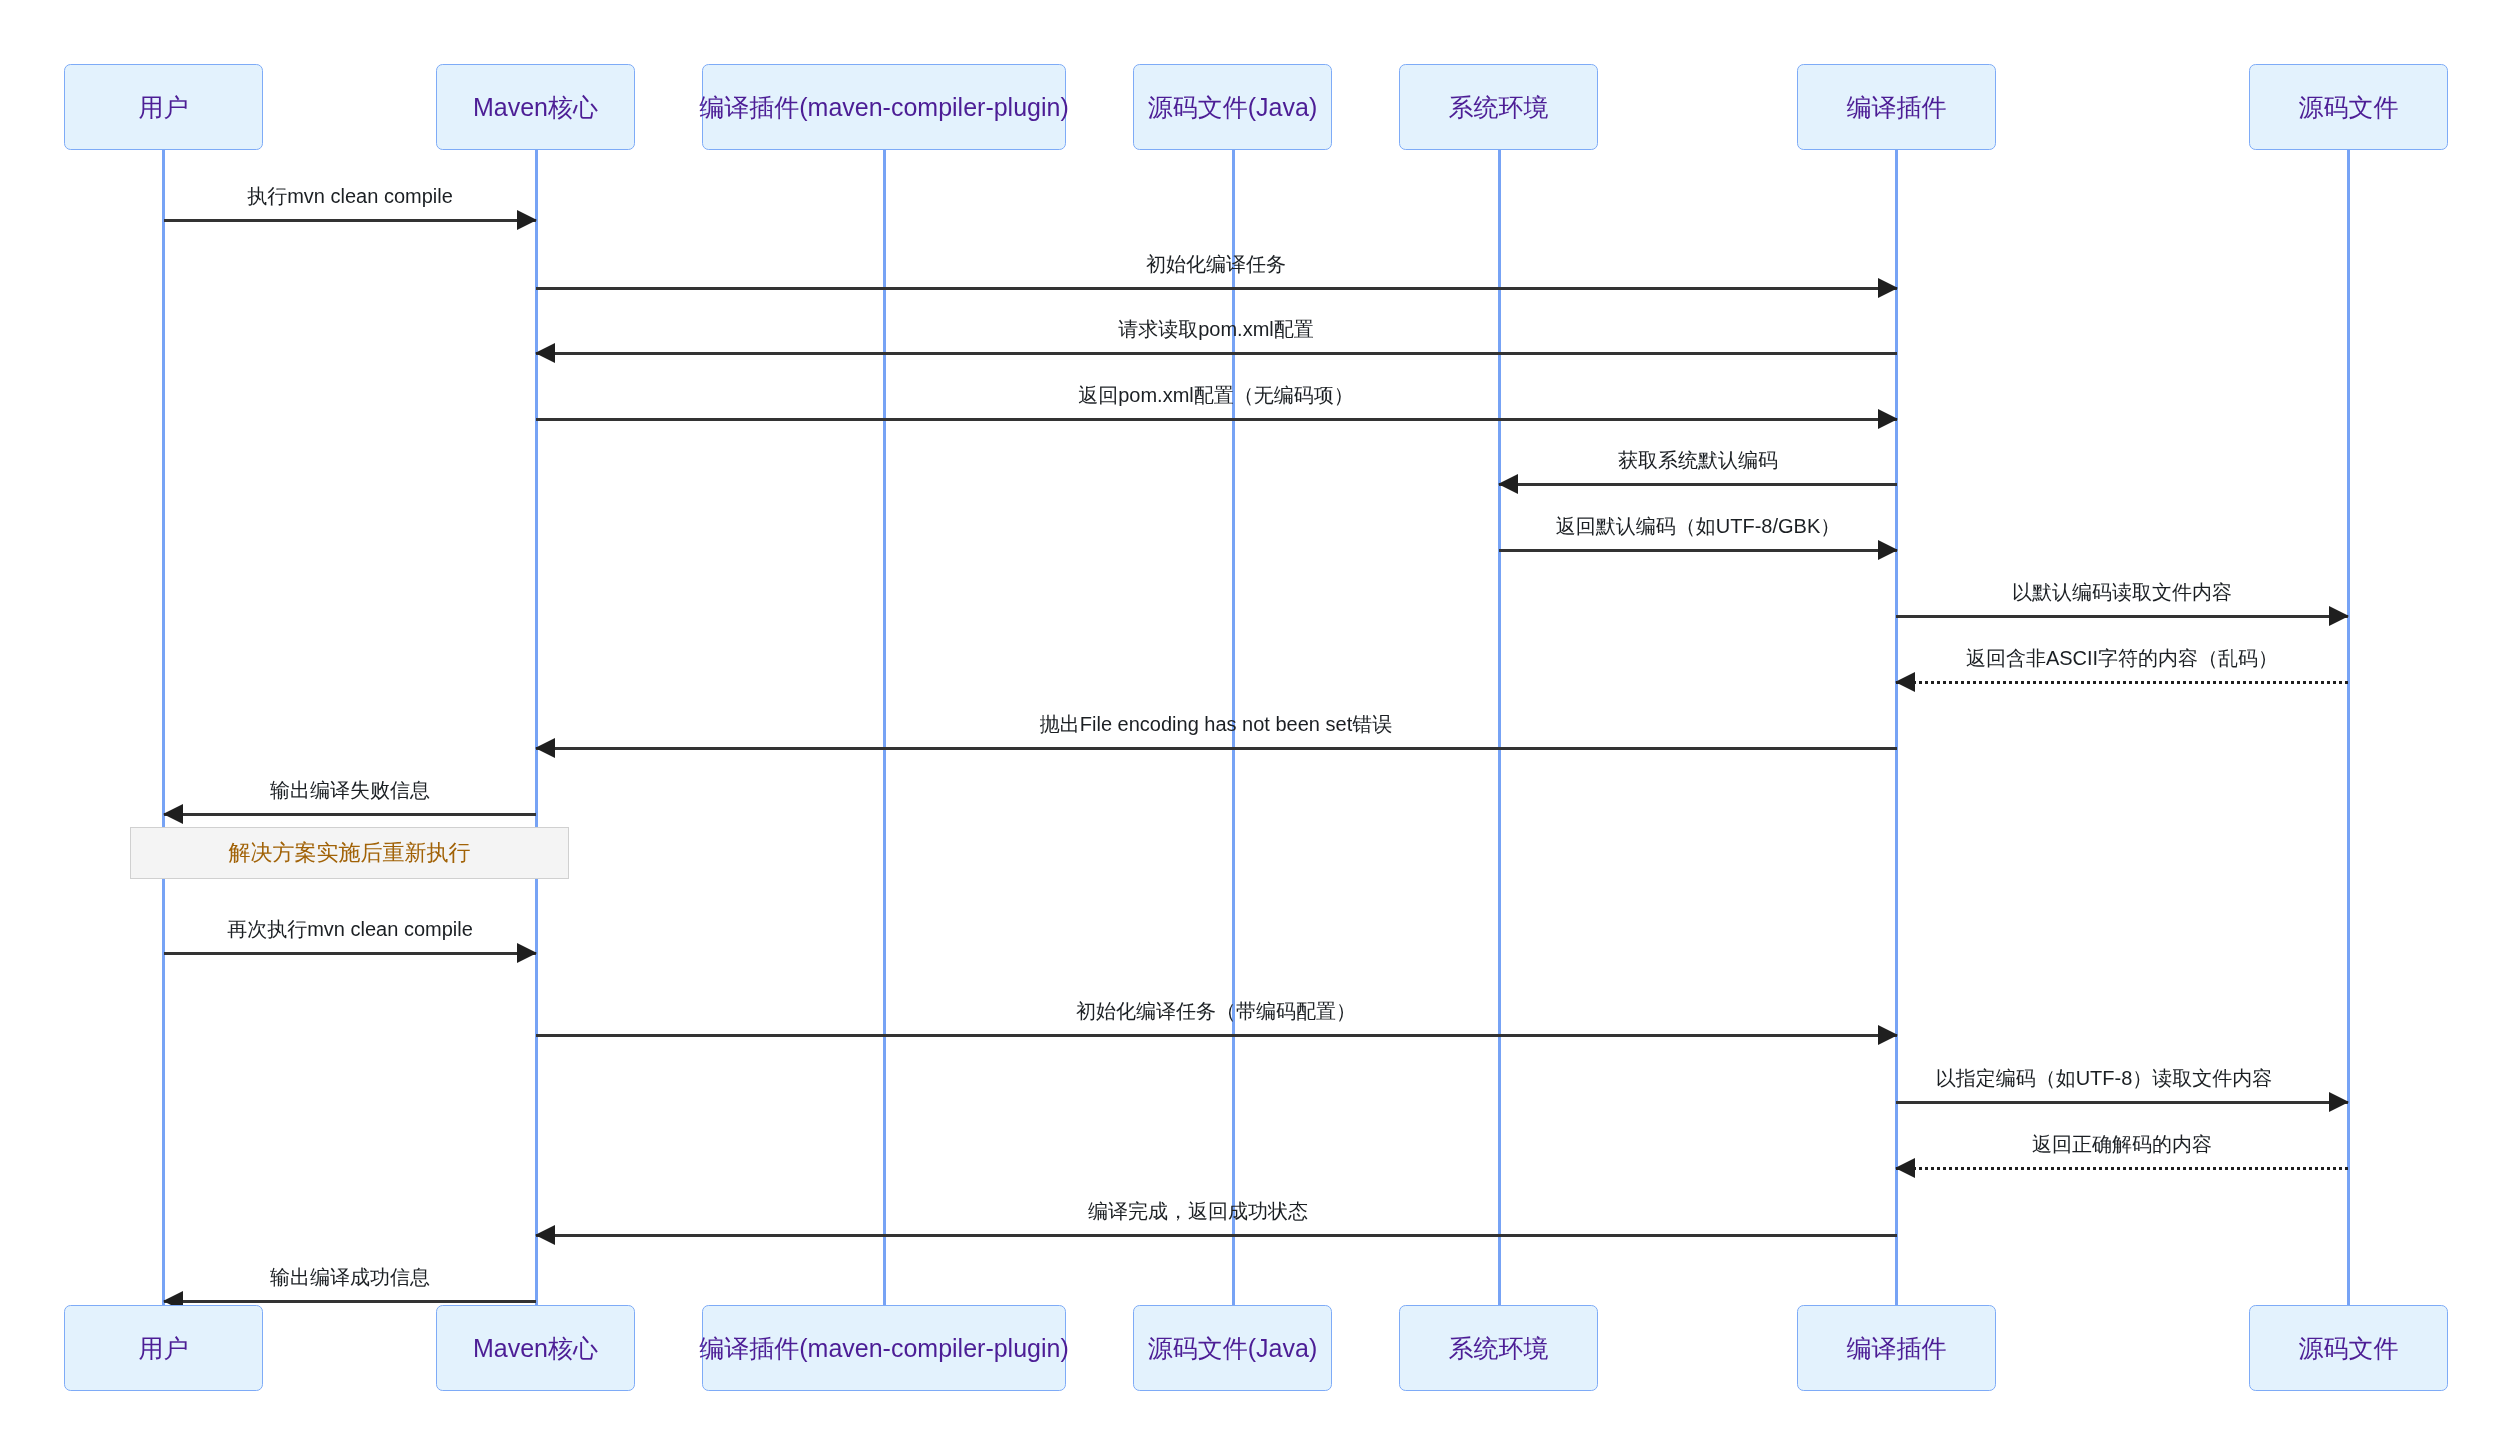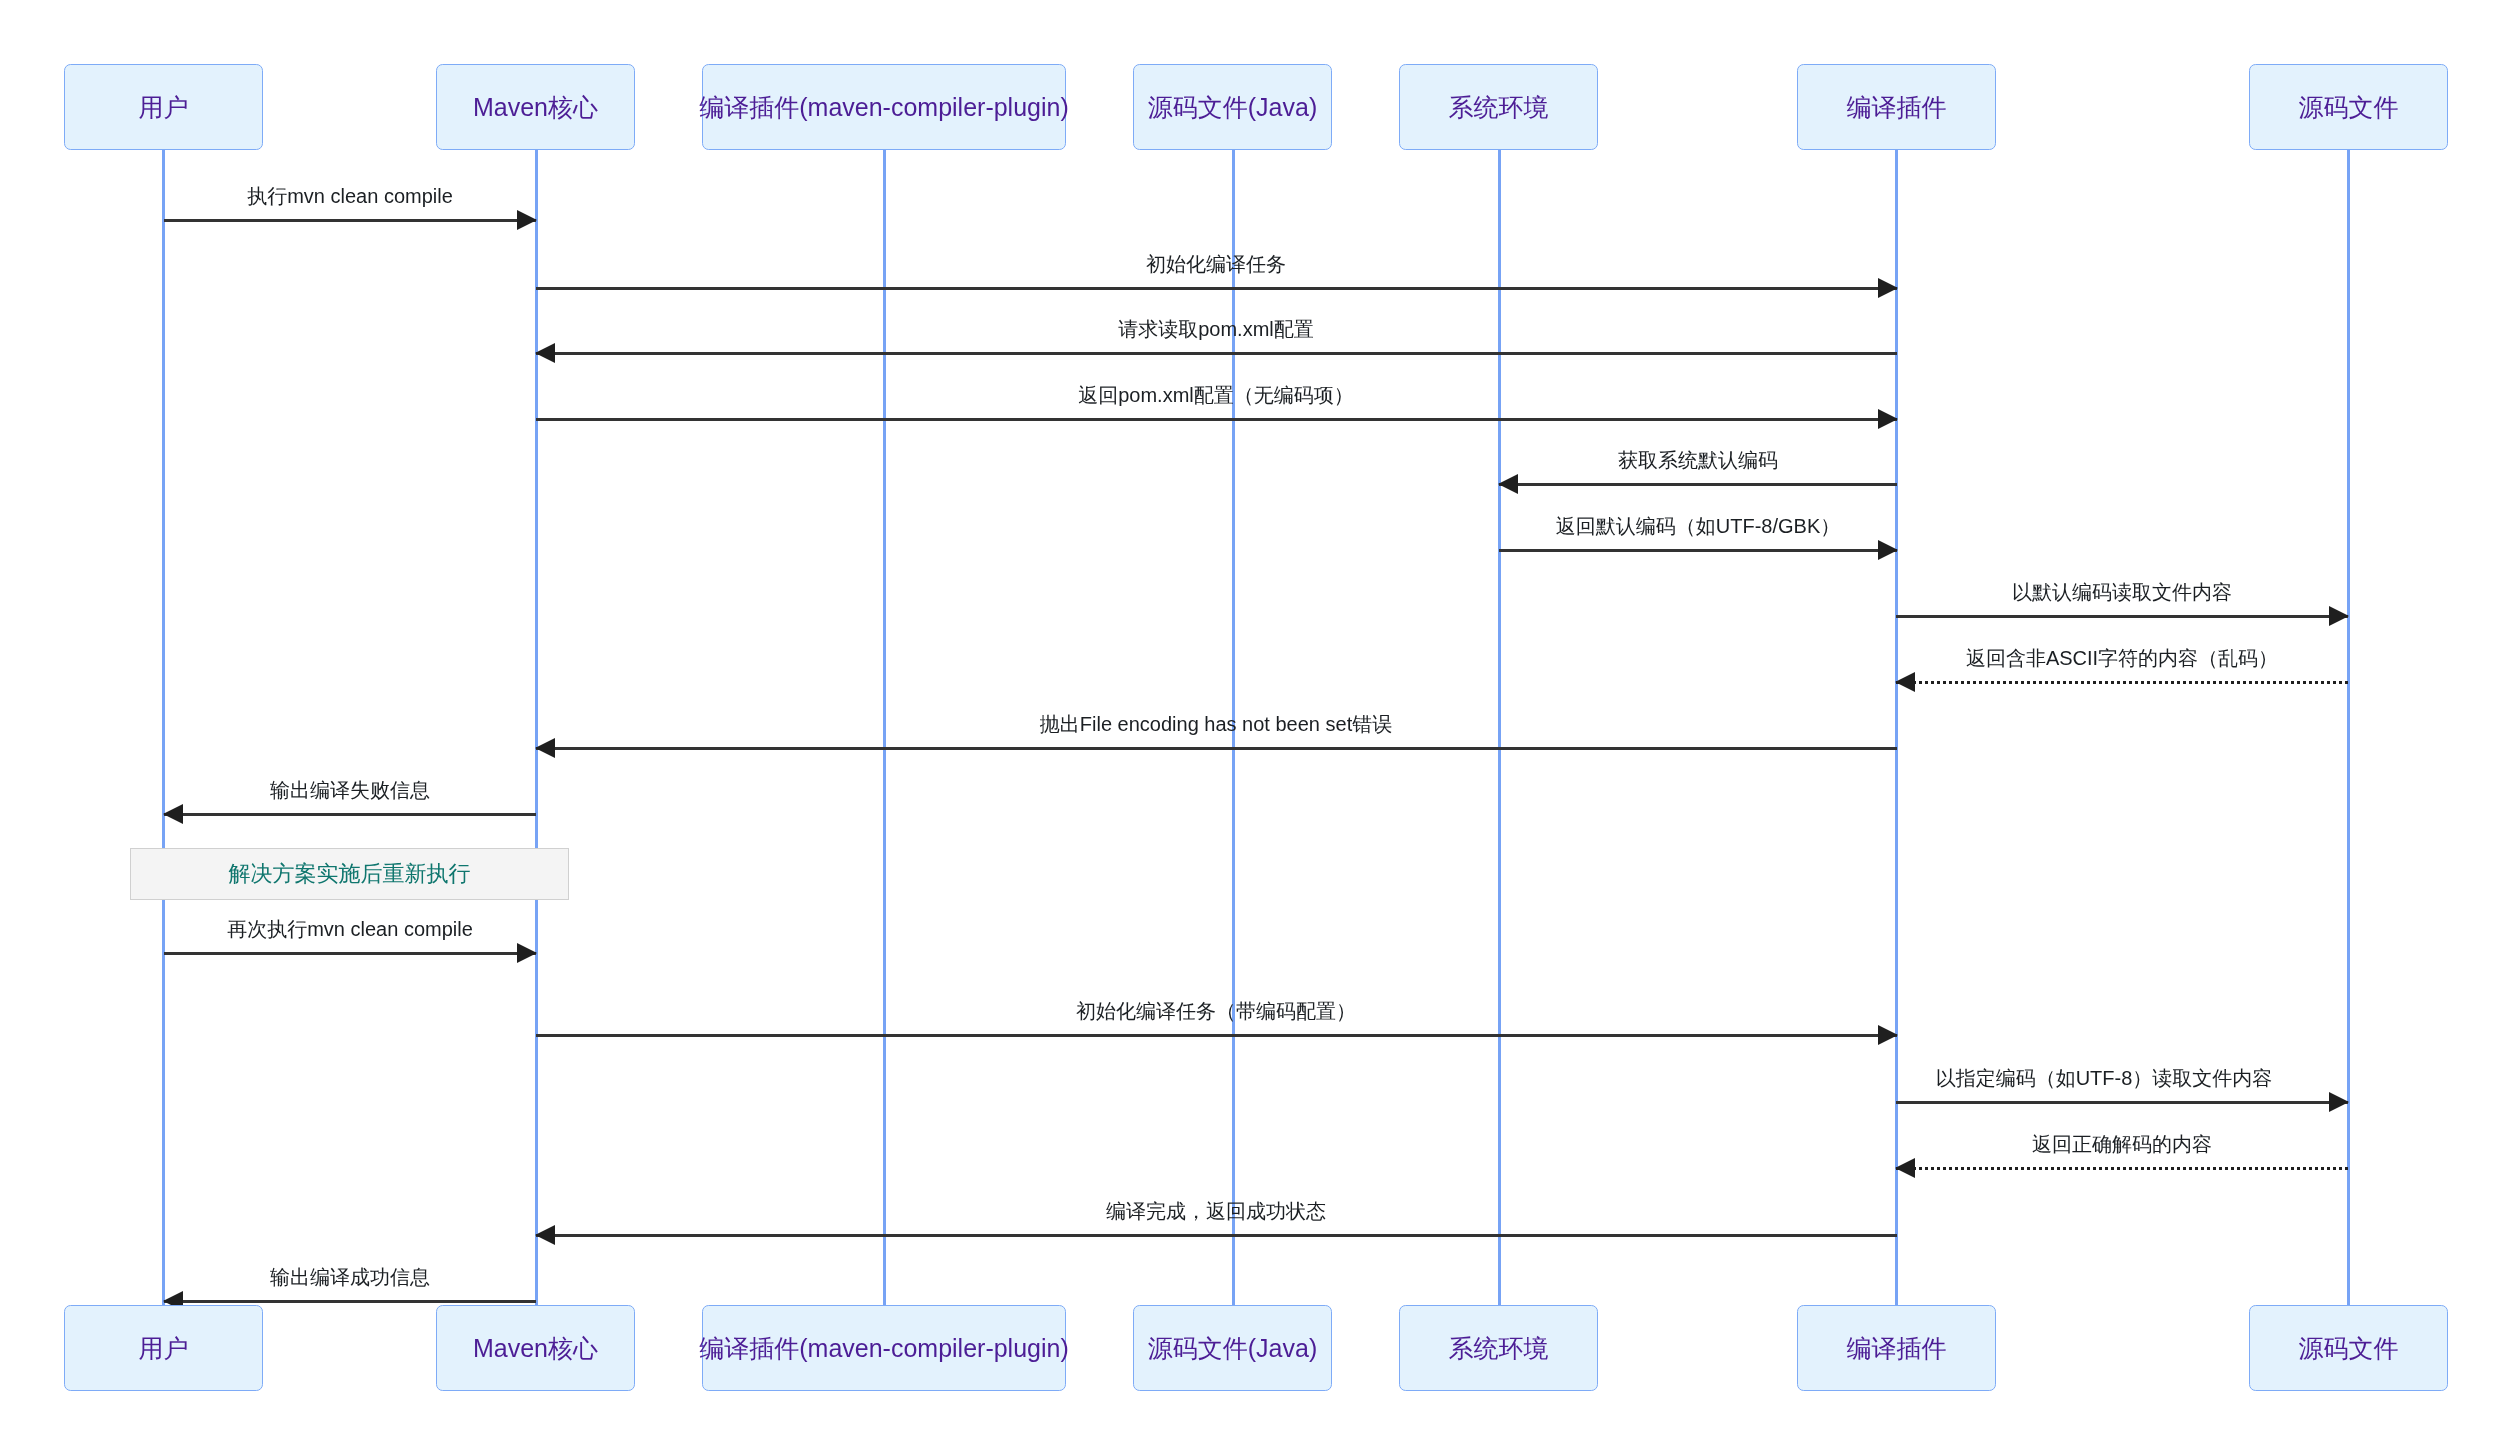--- a/index.html
+++ b/index.html
@@ -46,25 +46,24 @@
     color:#1b1f23;
     white-space:nowrap;
     transform:translateX(-50%);
   }
 
   .note{
     position:absolute;
     background:#f4f4f4;
     border:1.3px solid #d0d0d0;
     display:flex;align-items:center;justify-content:center;
-    color:#0f766e;
+    color:#a16207;
     font-size:22px;
     box-sizing:border-box;
     white-space:nowrap;
-    margin-top:21px;
   }
 </style>
 </head>
 <body>
 
 <div id="stage">
   <div id="lifelines">
       <div class="lifeline" style="left: 162px; top: 150px; height: 1156px;"></div>
       <div class="lifeline" style="left: 535px; top: 150px; height: 1156px;"></div>
       <div class="lifeline" style="left: 883px; top: 150px; height: 1156px;"></div>
@@ -149,21 +148,21 @@
         <div class="label" style="left: 208px;">以指定编码（如UTF-8）读取文件内容</div>
       </div>
       <div class="msg dashed to-left" style="left: 1896px; width: 452px; top: 1167px;">
         <div class="line"></div>
         <div class="head"></div>
         <div class="label" style="left: 226px;">返回正确解码的内容</div>
       </div>
       <div class="msg to-left" style="left: 536px; width: 1361px; top: 1234px;">
         <div class="line"></div>
         <div class="head"></div>
-        <div class="label" style="left: 680px; margin-top: 44px;">编译完成，返回成功状态</div>
+        <div class="label" style="left: 662px; margin-top: 44px;">编译完成，返回成功状态</div>
       </div>
       <div class="msg to-left" style="left: 164px; width: 372px; top: 1300px;">
         <div class="line"></div>
         <div class="head"></div>
         <div class="label" style="left: 186px;">输出编译成功信息</div>
       </div>
     </div>
   <div id="notes">
       <div class="note" style="left: 130px; top: 827px; width: 439px; height: 52px;">解决方案实施后重新执行</div>
     </div>

